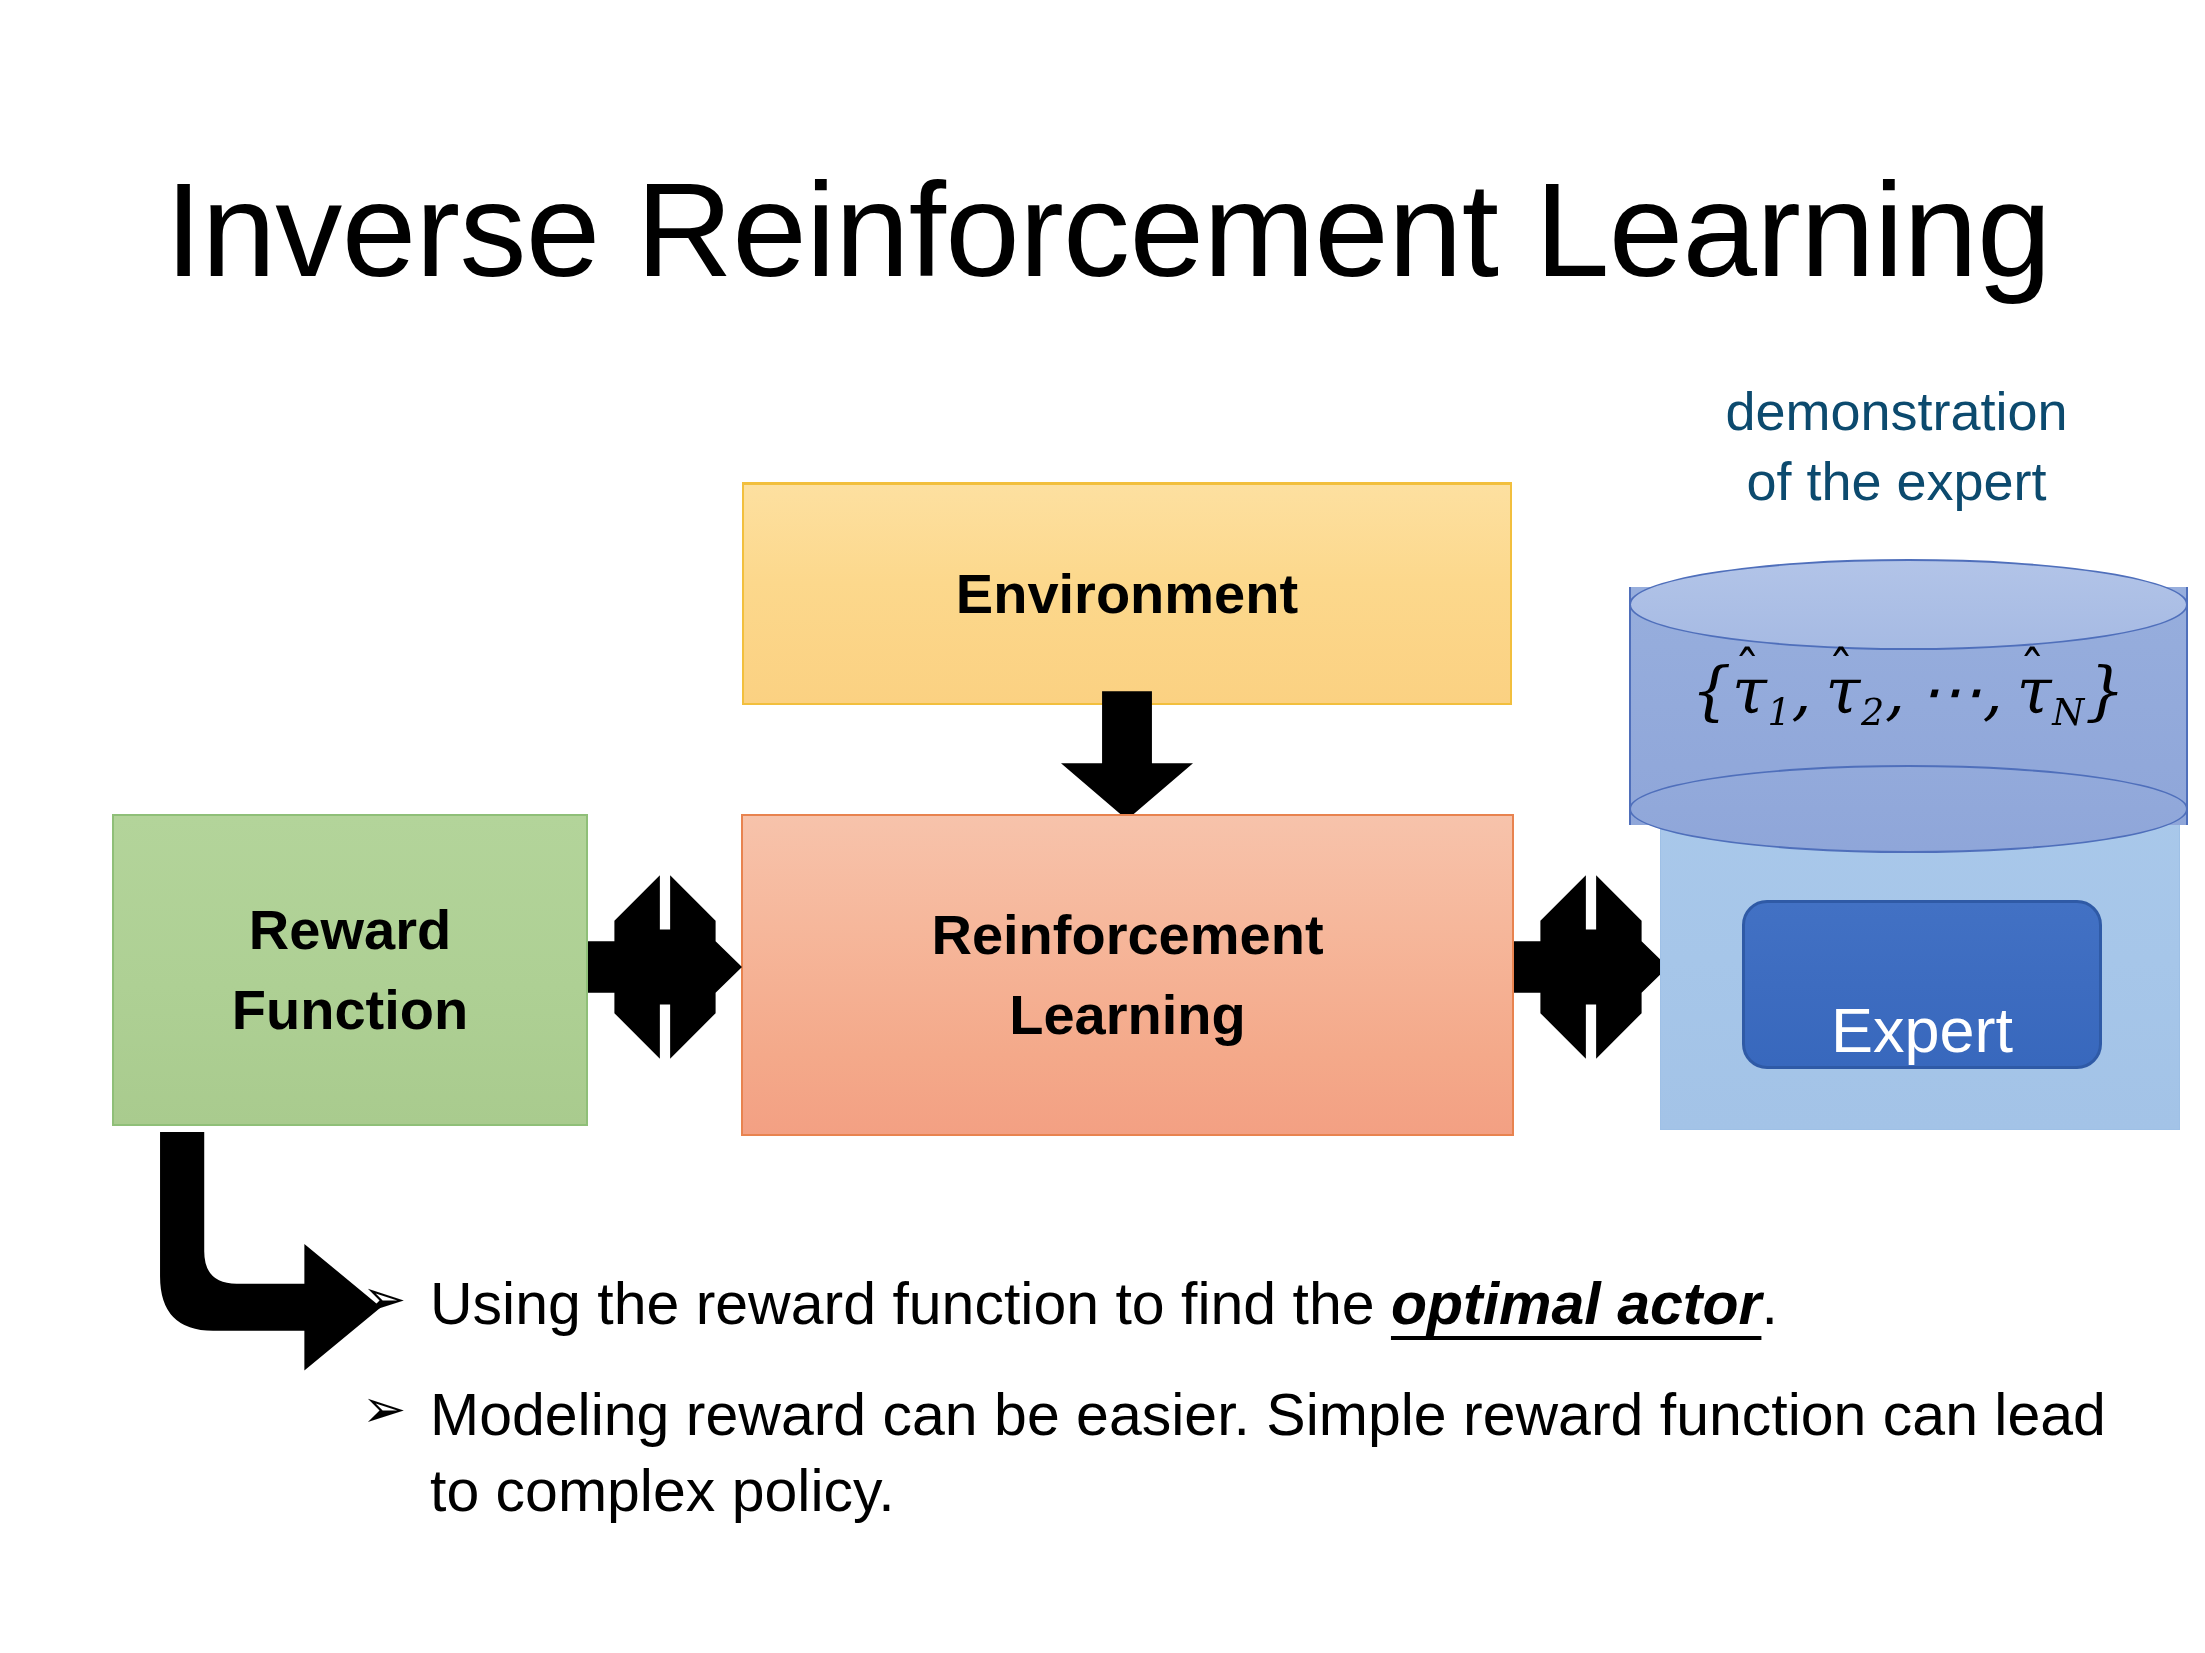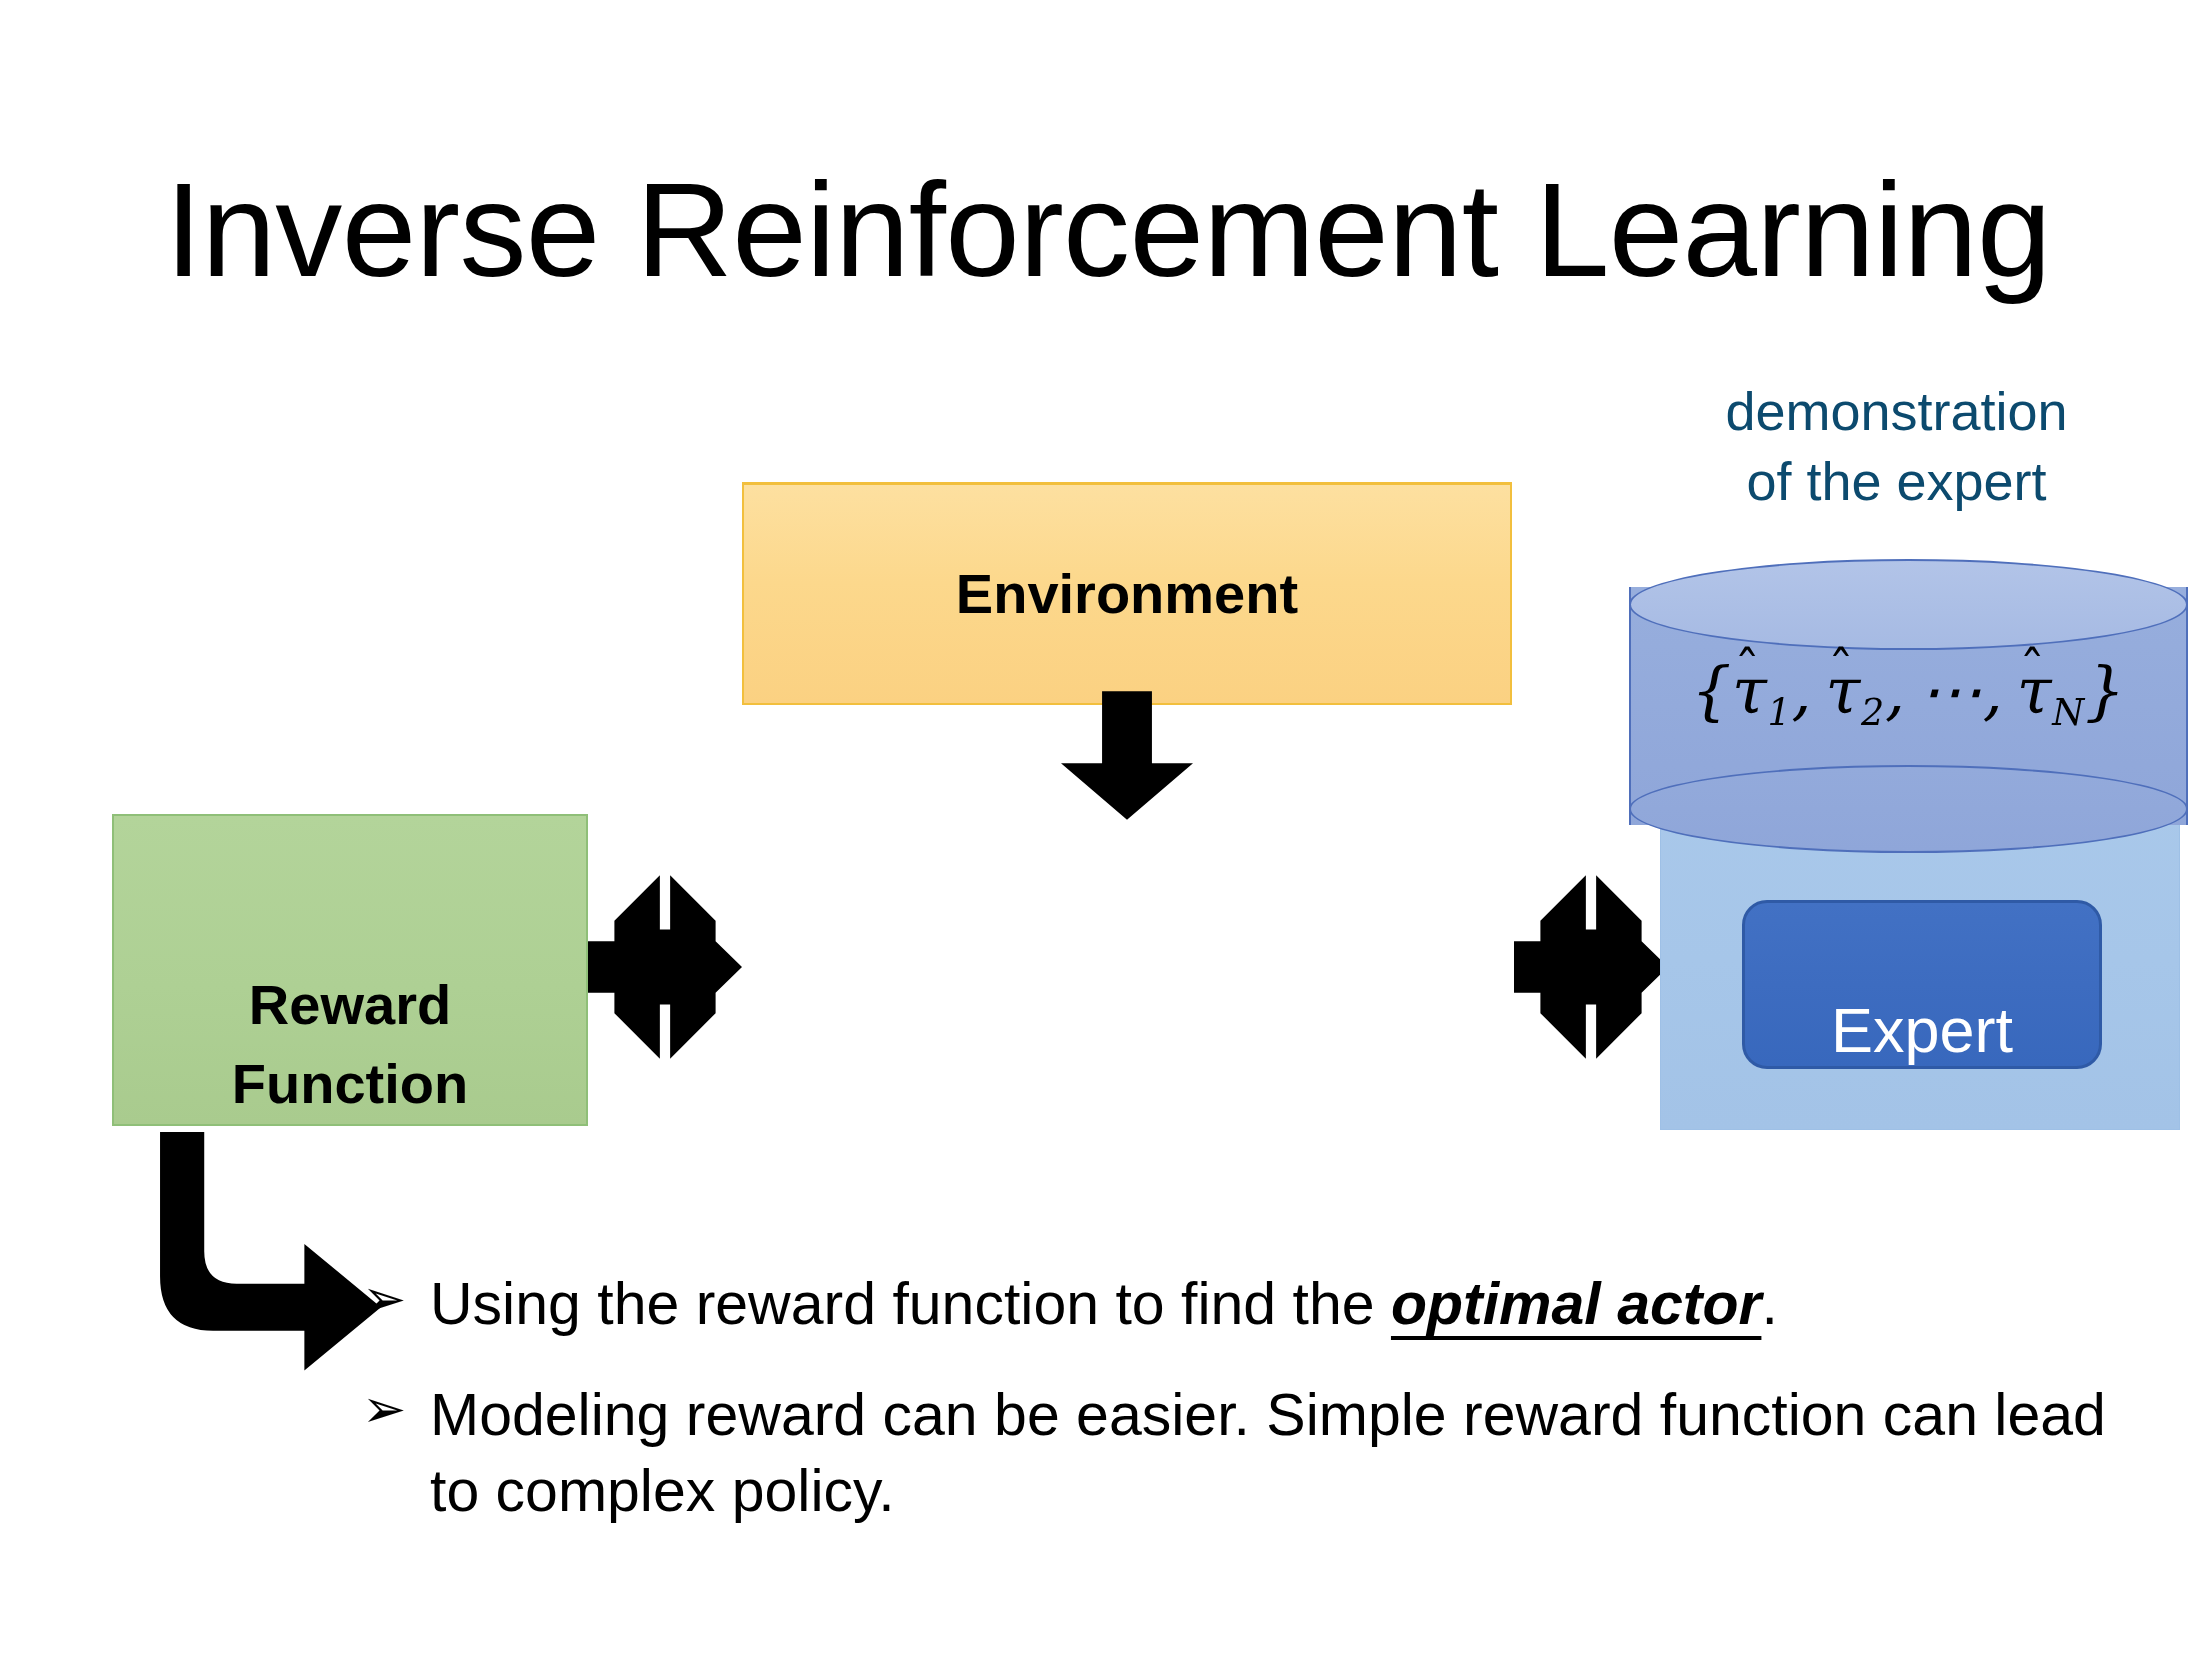--- a/index.html
+++ b/index.html
@@ -50,21 +50,20 @@
   .box-rl{
     left:741px; top:814px; width:773px; height:322px;
     background:linear-gradient(180deg,#f7c3ab 0%, #f6b79b 35%, #f4a98a 75%, #f3a083 100%);
     border:2.9px solid #e8834f;
   }
 
   .box-reward{
     left:112px; top:814px; width:476px; height:312px;
     background:linear-gradient(180deg,#b3d49a 0%, #aed094 55%, #a9cb8e 100%);
     border:2.2px solid #8fbf78;
-    align-items:flex-end;
   }
 
   
   .expert-caption{
     position:absolute;
     left:1639px; top:376px; width:515px;
     text-align:center;
     font-size:54px;
     line-height:1.30;
     color:#0c4a6e;
@@ -198,20 +197,26 @@
   <div class="box box-env">
     <span>Environment</span>
   </div>
 
   <div class="arrow-down">
     <svg width="132" height="129" viewBox="0 0 180 175" xmlns="http://www.w3.org/2000/svg">
       <polygon points="56,0 124,0 124,98 180,98 90,175 0,98 56,98" fill="#000000"></polygon>
     </svg>
   </div>
 
+  <div class="box box-rl">
+    <span>
+      <span>Reinforcement</span><br>
+      <span>Learning</span>
+    </span>
+  </div>
 
   <div class="box box-reward">
     <span>
       <span>Reward</span><br>
       <span>Function</span>
     </span>
   </div>
 
   <div class="quad-arrow qa-left">
     <svg width="154" height="184" viewBox="0 0 210 250" xmlns="http://www.w3.org/2000/svg">

